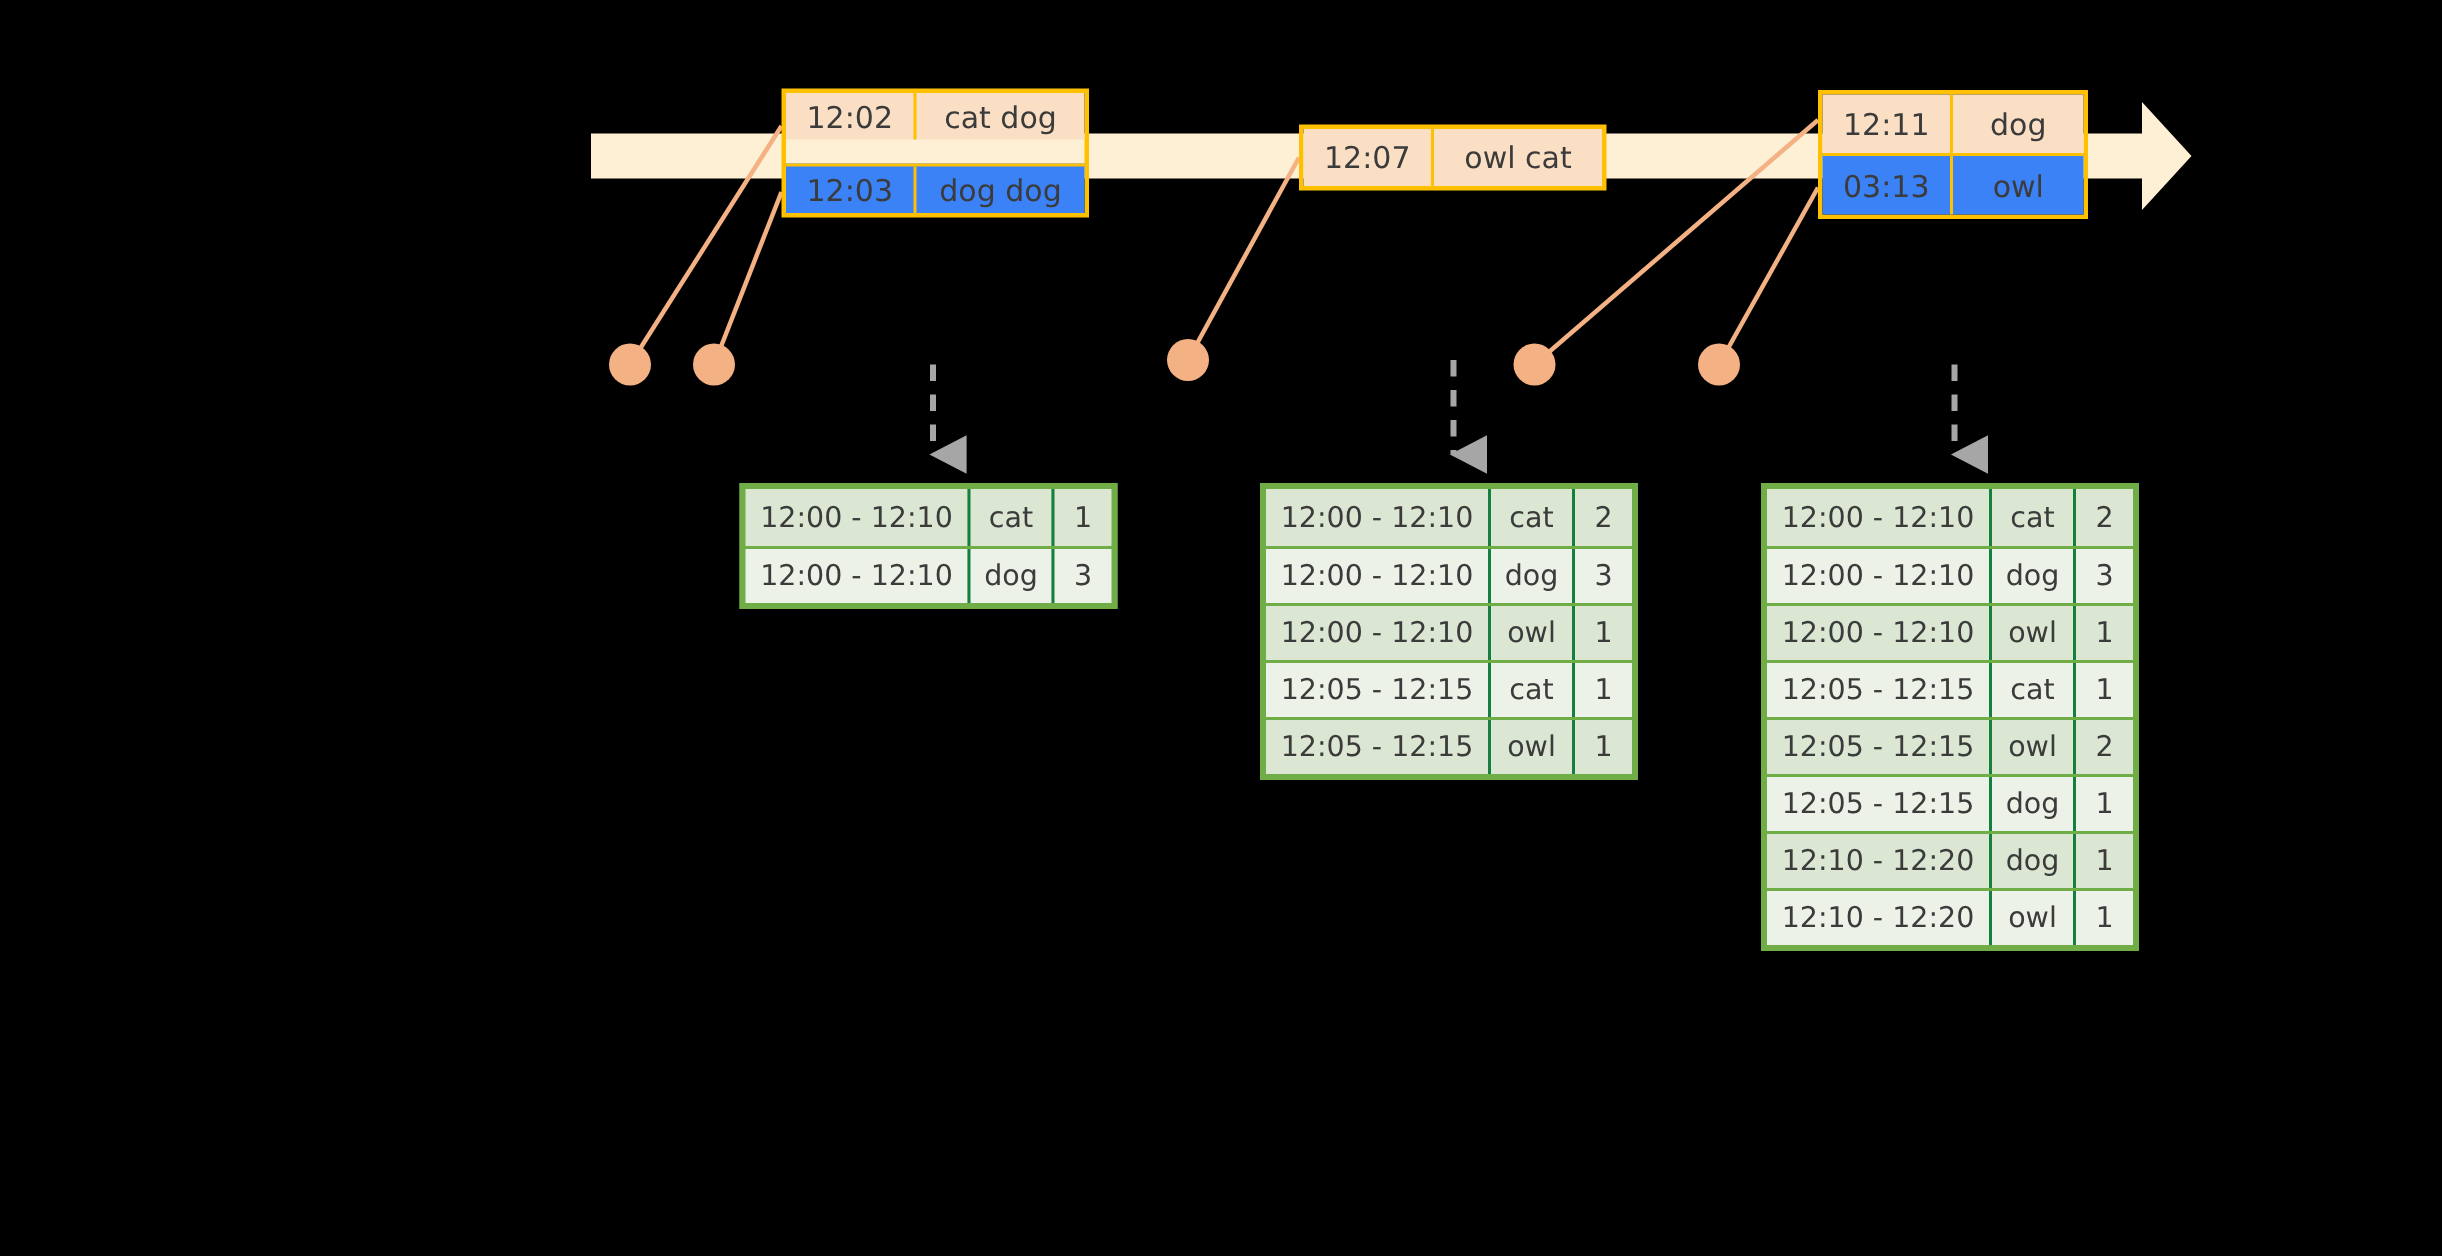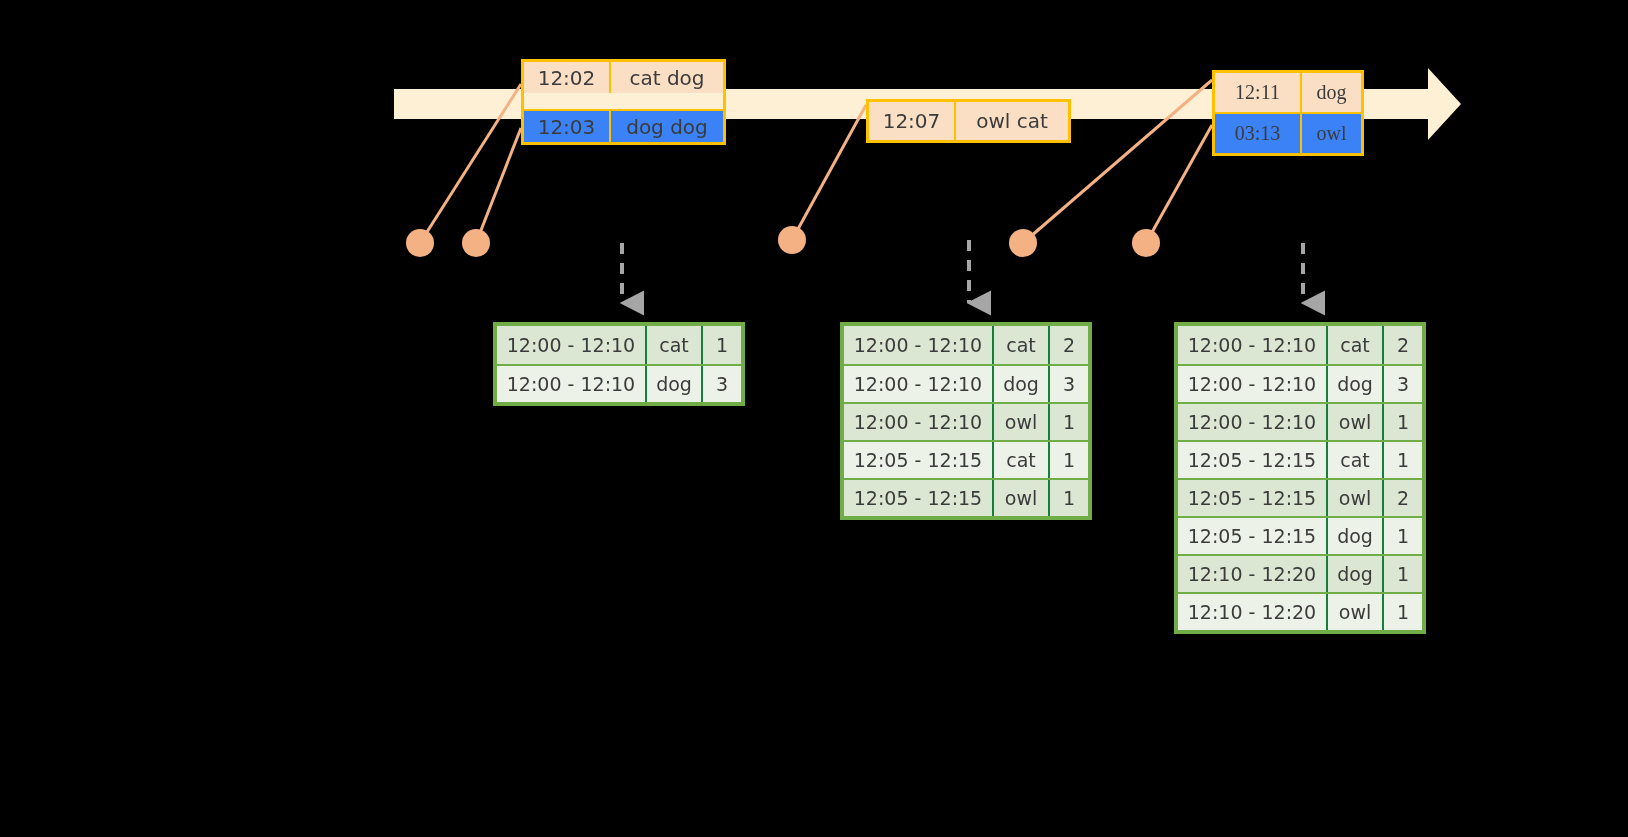--- a/index.html
+++ b/index.html
@@ -140,28 +140,28 @@
     <div class="event-row shade-a">
       <div class="event-time">12:02</div>
       <div class="event-val">cat dog</div>
     </div>
     <div class="event-row shade-b">
       <div class="event-time">12:03</div>
       <div class="event-val">dog dog</div>
     </div>
   </div>
 
-  <div class="event-box" style="left:866px; top:83px; width:205px; height:44px;margin-top:16px;">
+  <div class="event-box" style="left:866px; top:83px; width:205px; height:44px;">
     <div class="event-row shade-a">
       <div class="event-time">12:07</div>
       <div class="event-val">owl cat</div>
     </div>
   </div>
 
-  <div class="event-box" style="left:1212px; top:70px; width:152px; height:86px;font-family:Liberation Serif, serif;">
+  <div class="event-box" style="left:1212px; top:60px; width:180px; height:86px;">
     <div class="event-row shade-a">
       <div class="event-time">12:11</div>
       <div class="event-val">dog</div>
     </div>
     <div class="event-row shade-b">
       <div class="event-time">03:13</div>
       <div class="event-val">owl</div>
     </div>
   </div>
 

